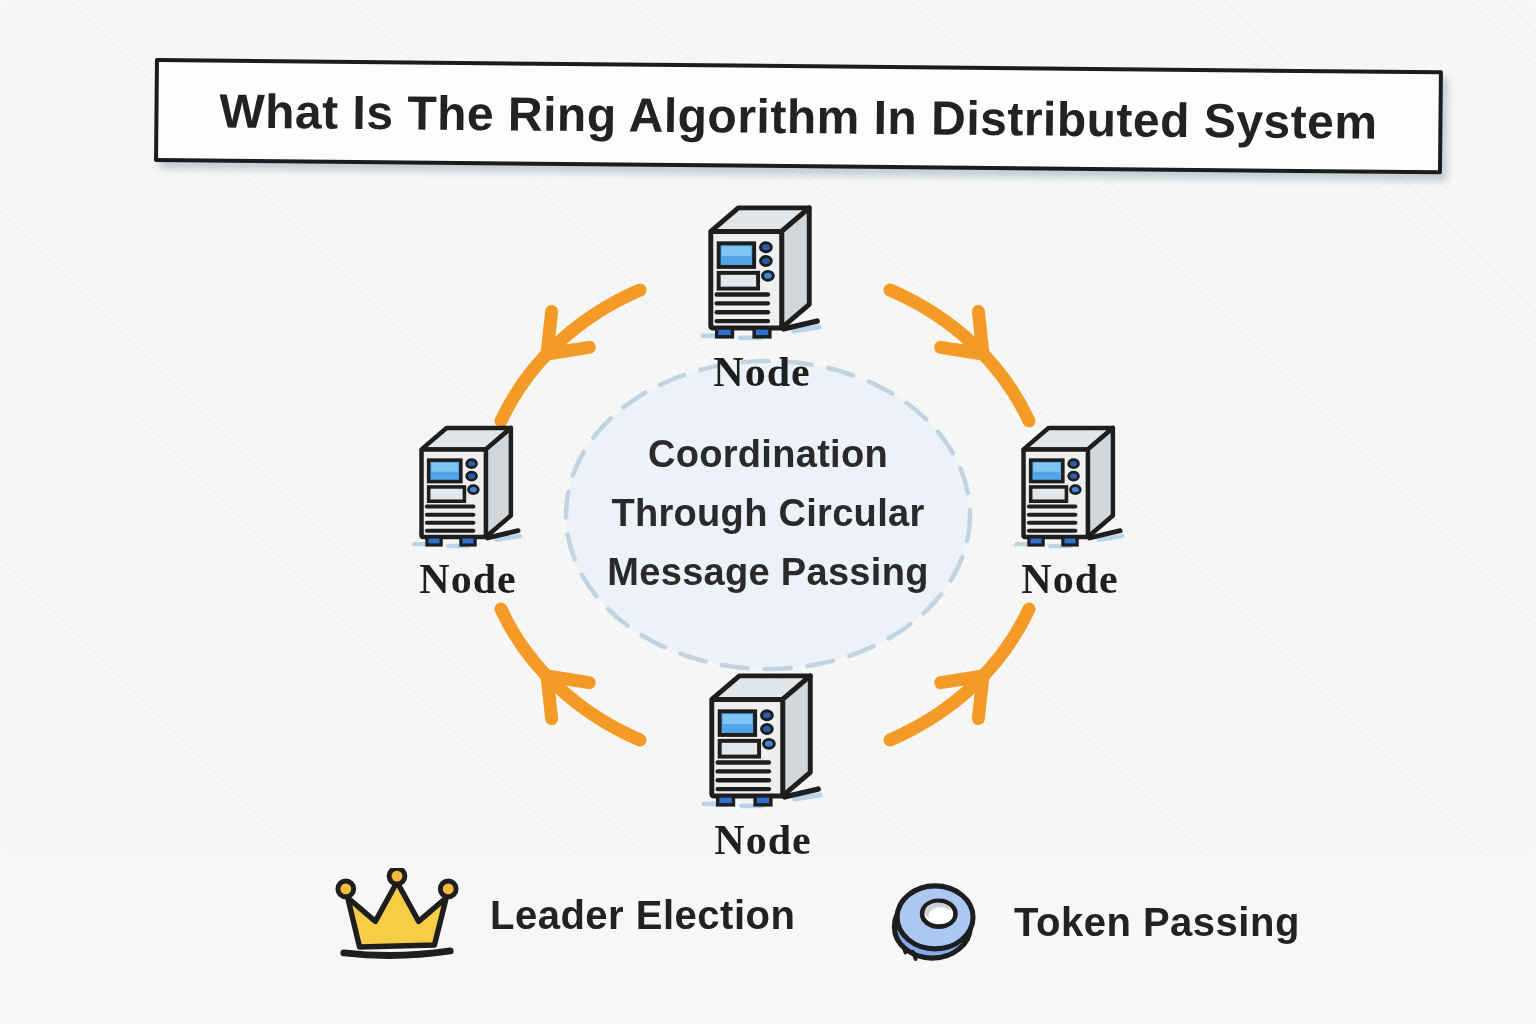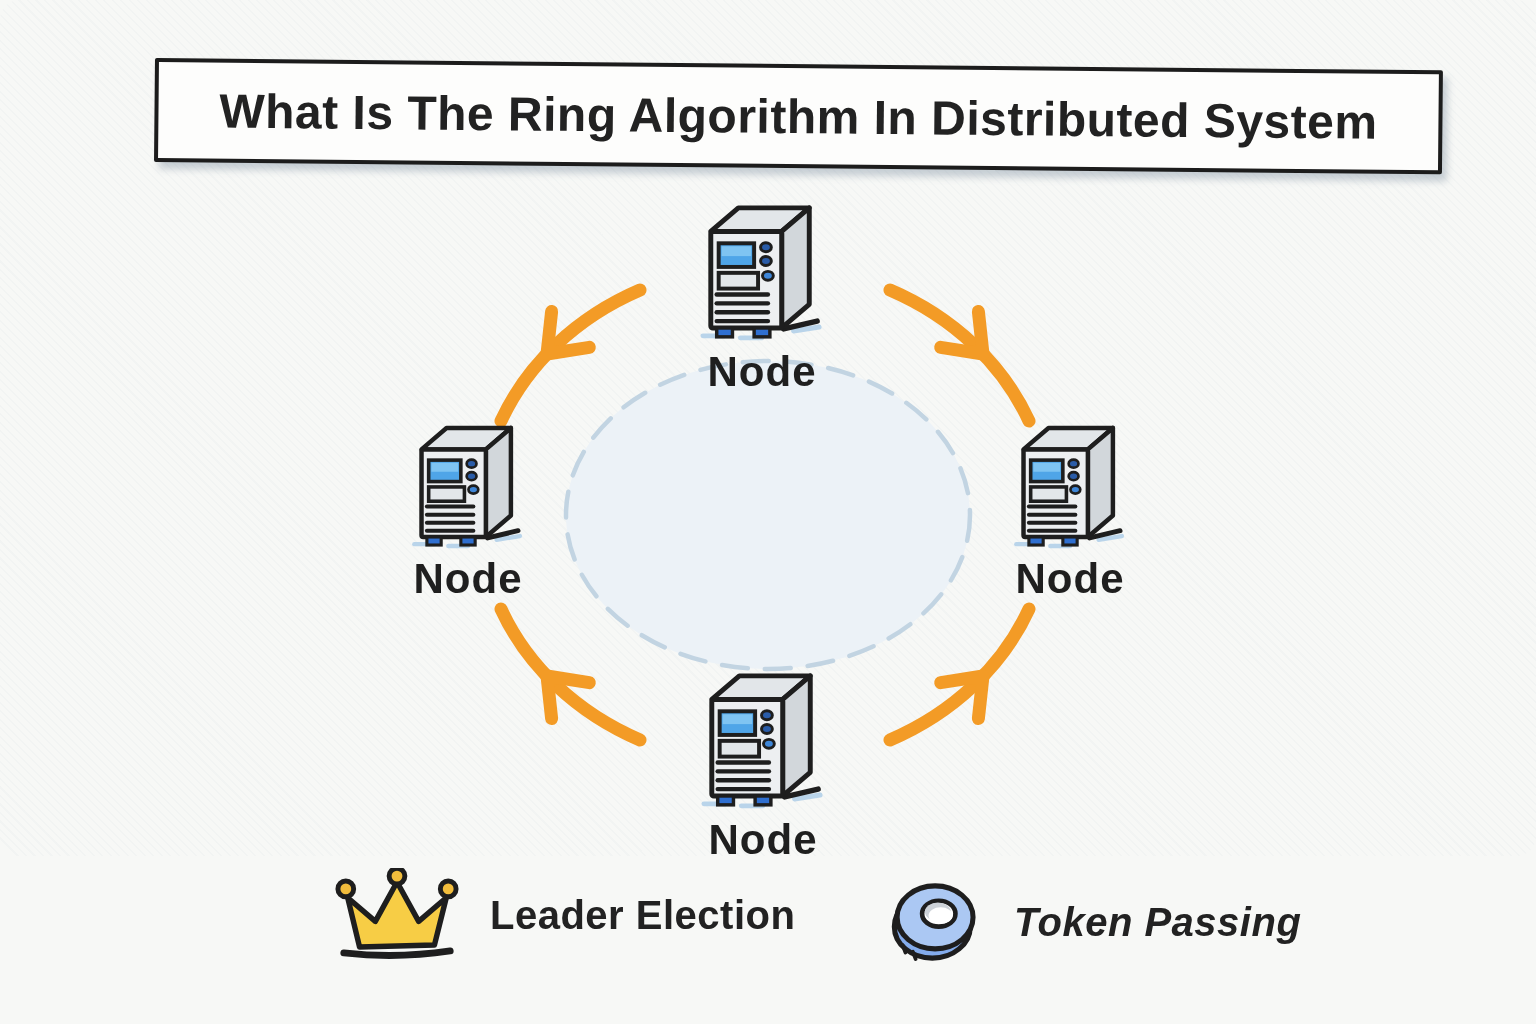--- a/index.html
+++ b/index.html
@@ -43,25 +43,26 @@
   
   .node{position:absolute;display:flex;flex-direction:column;align-items:center;}
   .node-top   {left:697px;top:198px;width:130px;}
   .node-left  {left:409px;top:419px;width:118px;}
   .node-right {left:1011px;top:419px;width:118px;}
   .node-bottom{left:698px;top:666px;width:130px;}
   .node svg.server{width:100%;height:auto;display:block;}
   .node-label{
     margin-top:2px;font-size:42px;font-weight:bold;color:#1f1f1f;
     letter-spacing:1px;
+    font-family:Liberation Serif, serif;
   }
   
   .legend-item{position:absolute;display:flex;align-items:center;}
   .legend-leader{left:332px;top:868px;}
-  .legend-token {left:886px;top:876px;font-style:italic;}
+  .legend-token {left:886px;top:876px;}
   .legend-item .icon{display:block;}
   .legend-label{
     font-size:40px;font-weight:bold;color:#222;
     letter-spacing:0.5px;margin-left:28px;white-space:nowrap;
   }
   .hidden-defs{position:absolute;width:0;height:0;overflow:hidden;}
 </style>
 </head>
 <body>
 
@@ -128,20 +129,25 @@
       </g>
       <g transform="translate(983,676) rotate(-46.4)">
         <path d="M -34 -26 L 0 0 L -34 26"></path>
       </g>
       <g transform="translate(547,676) rotate(-133.6)">
         <path d="M -34 -26 L 0 0 L -34 26"></path>
       </g>
     </g>
   </svg>
 
+  <div class="center-caption">
+    <div>Coordination</div>
+    <div>Through Circular</div>
+    <div>Message Passing</div>
+  </div>
 
   <div class="node node-top">
     <svg class="server" viewBox="0 0 132 150">
         <use href="#server-symbol"></use>
       </svg>
     <div class="node-label">Node</div>
   </div>
   <div class="node node-right">
     <svg class="server" viewBox="0 0 132 150">
         <use href="#server-symbol"></use>

